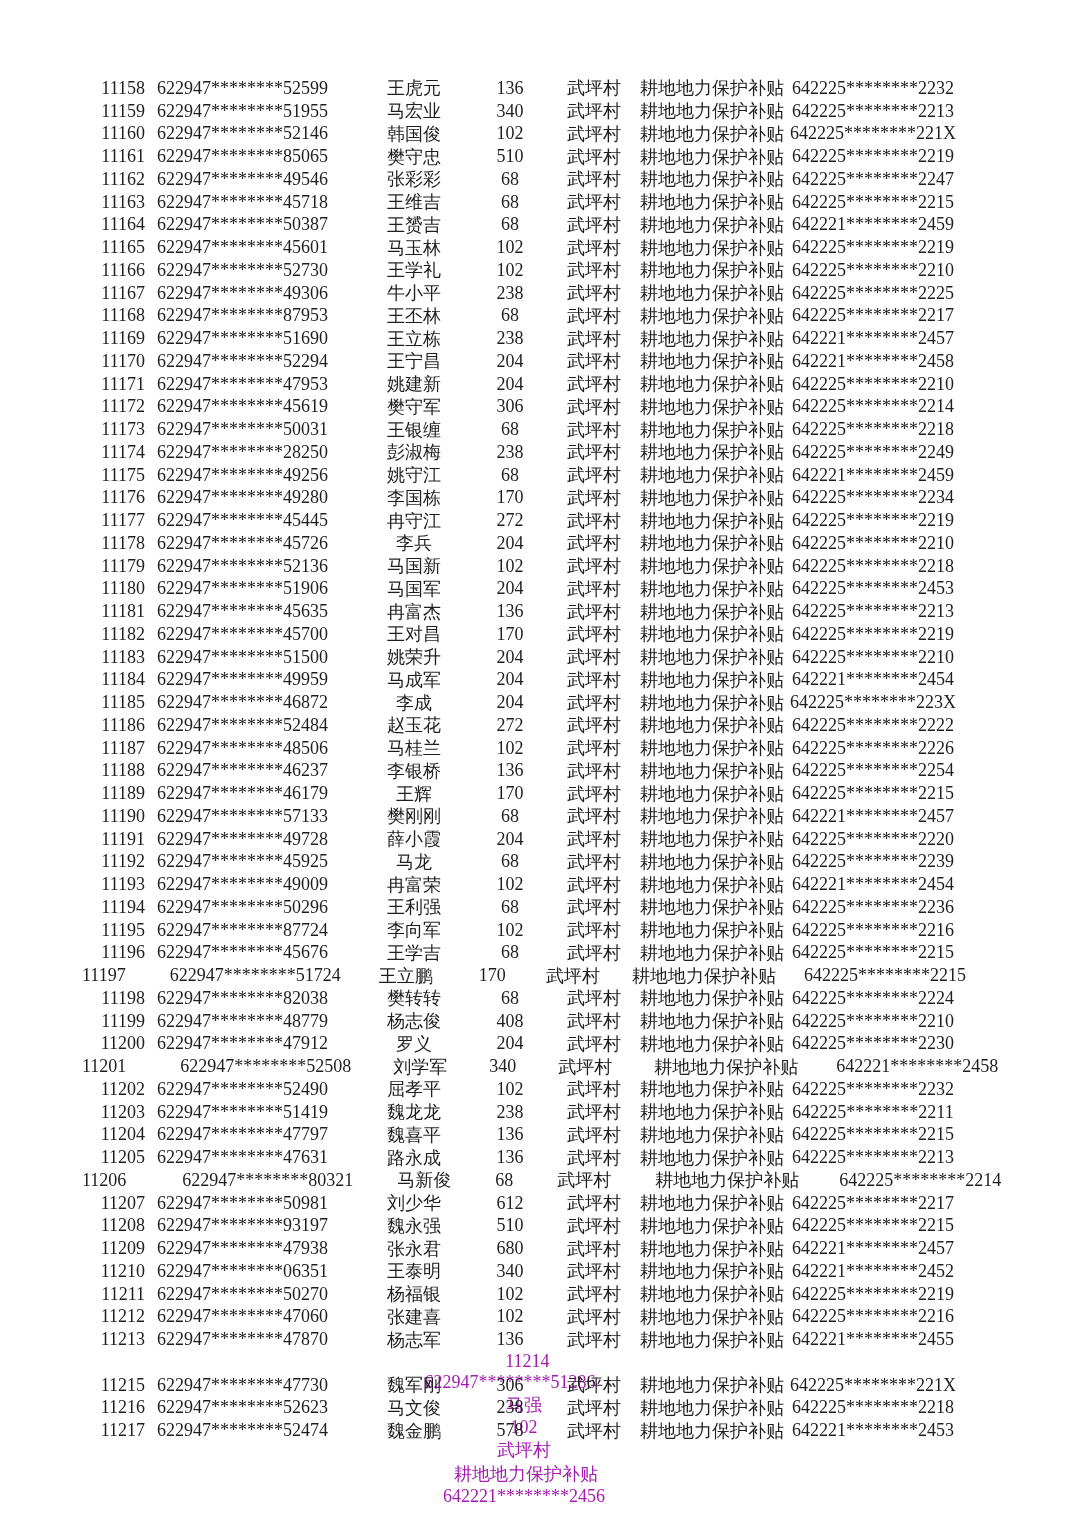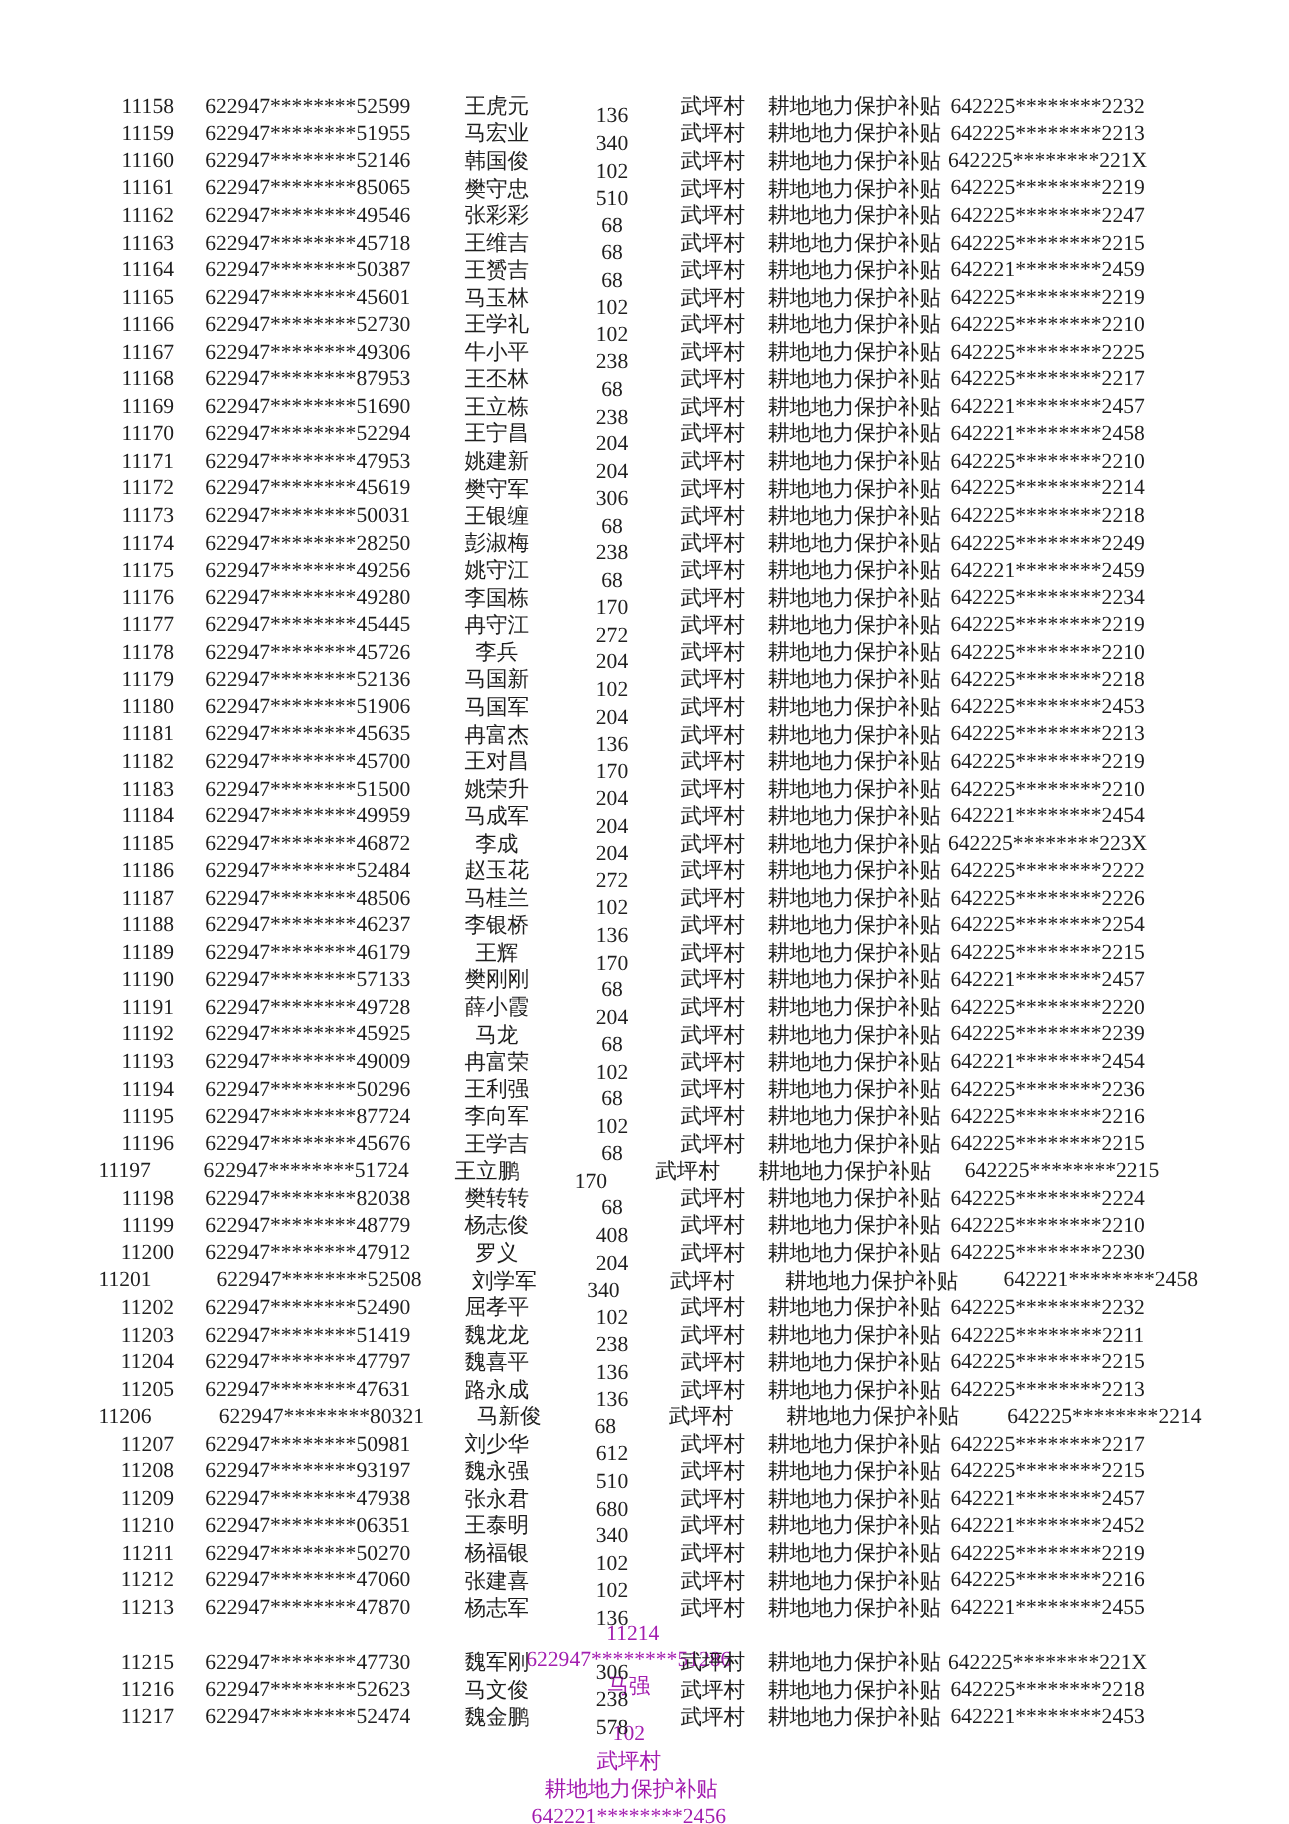--- a/index.html
+++ b/index.html
@@ -28,23 +28,23 @@
   .row {
     display: flex;
     align-items: center;
     height: 22.75px;
     font-size: 18px;
     color: #1e1e1e;
     white-space: nowrap;
   }
   .cell { overflow: visible; }
   .c-seq     { width: 75px;  text-align: right; padding-right: 12px; box-sizing: border-box; }
-  .c-id      { width: 199px; text-align: center; }
+  .c-id      { width: 199px; }
   .c-name    { width: 116px; text-align: center; }
-  .c-amount  { width: 76px;  text-align: center; margin-top: 17px; }
+  .c-amount  { width: 76px;  text-align: center; }
   .c-village { width: 92px;  text-align: center; }
   .c-subsidy { width: 140px; }
   .c-account { width: 186px; text-align: center; }
 </style>
 </head>
 <body style="background: rgb(255, 255, 255);">
 
 <div class="sheet">
   <div class="table" id="subsidy-table">
   <div class="row" style="color: rgb(30, 30, 30);">

